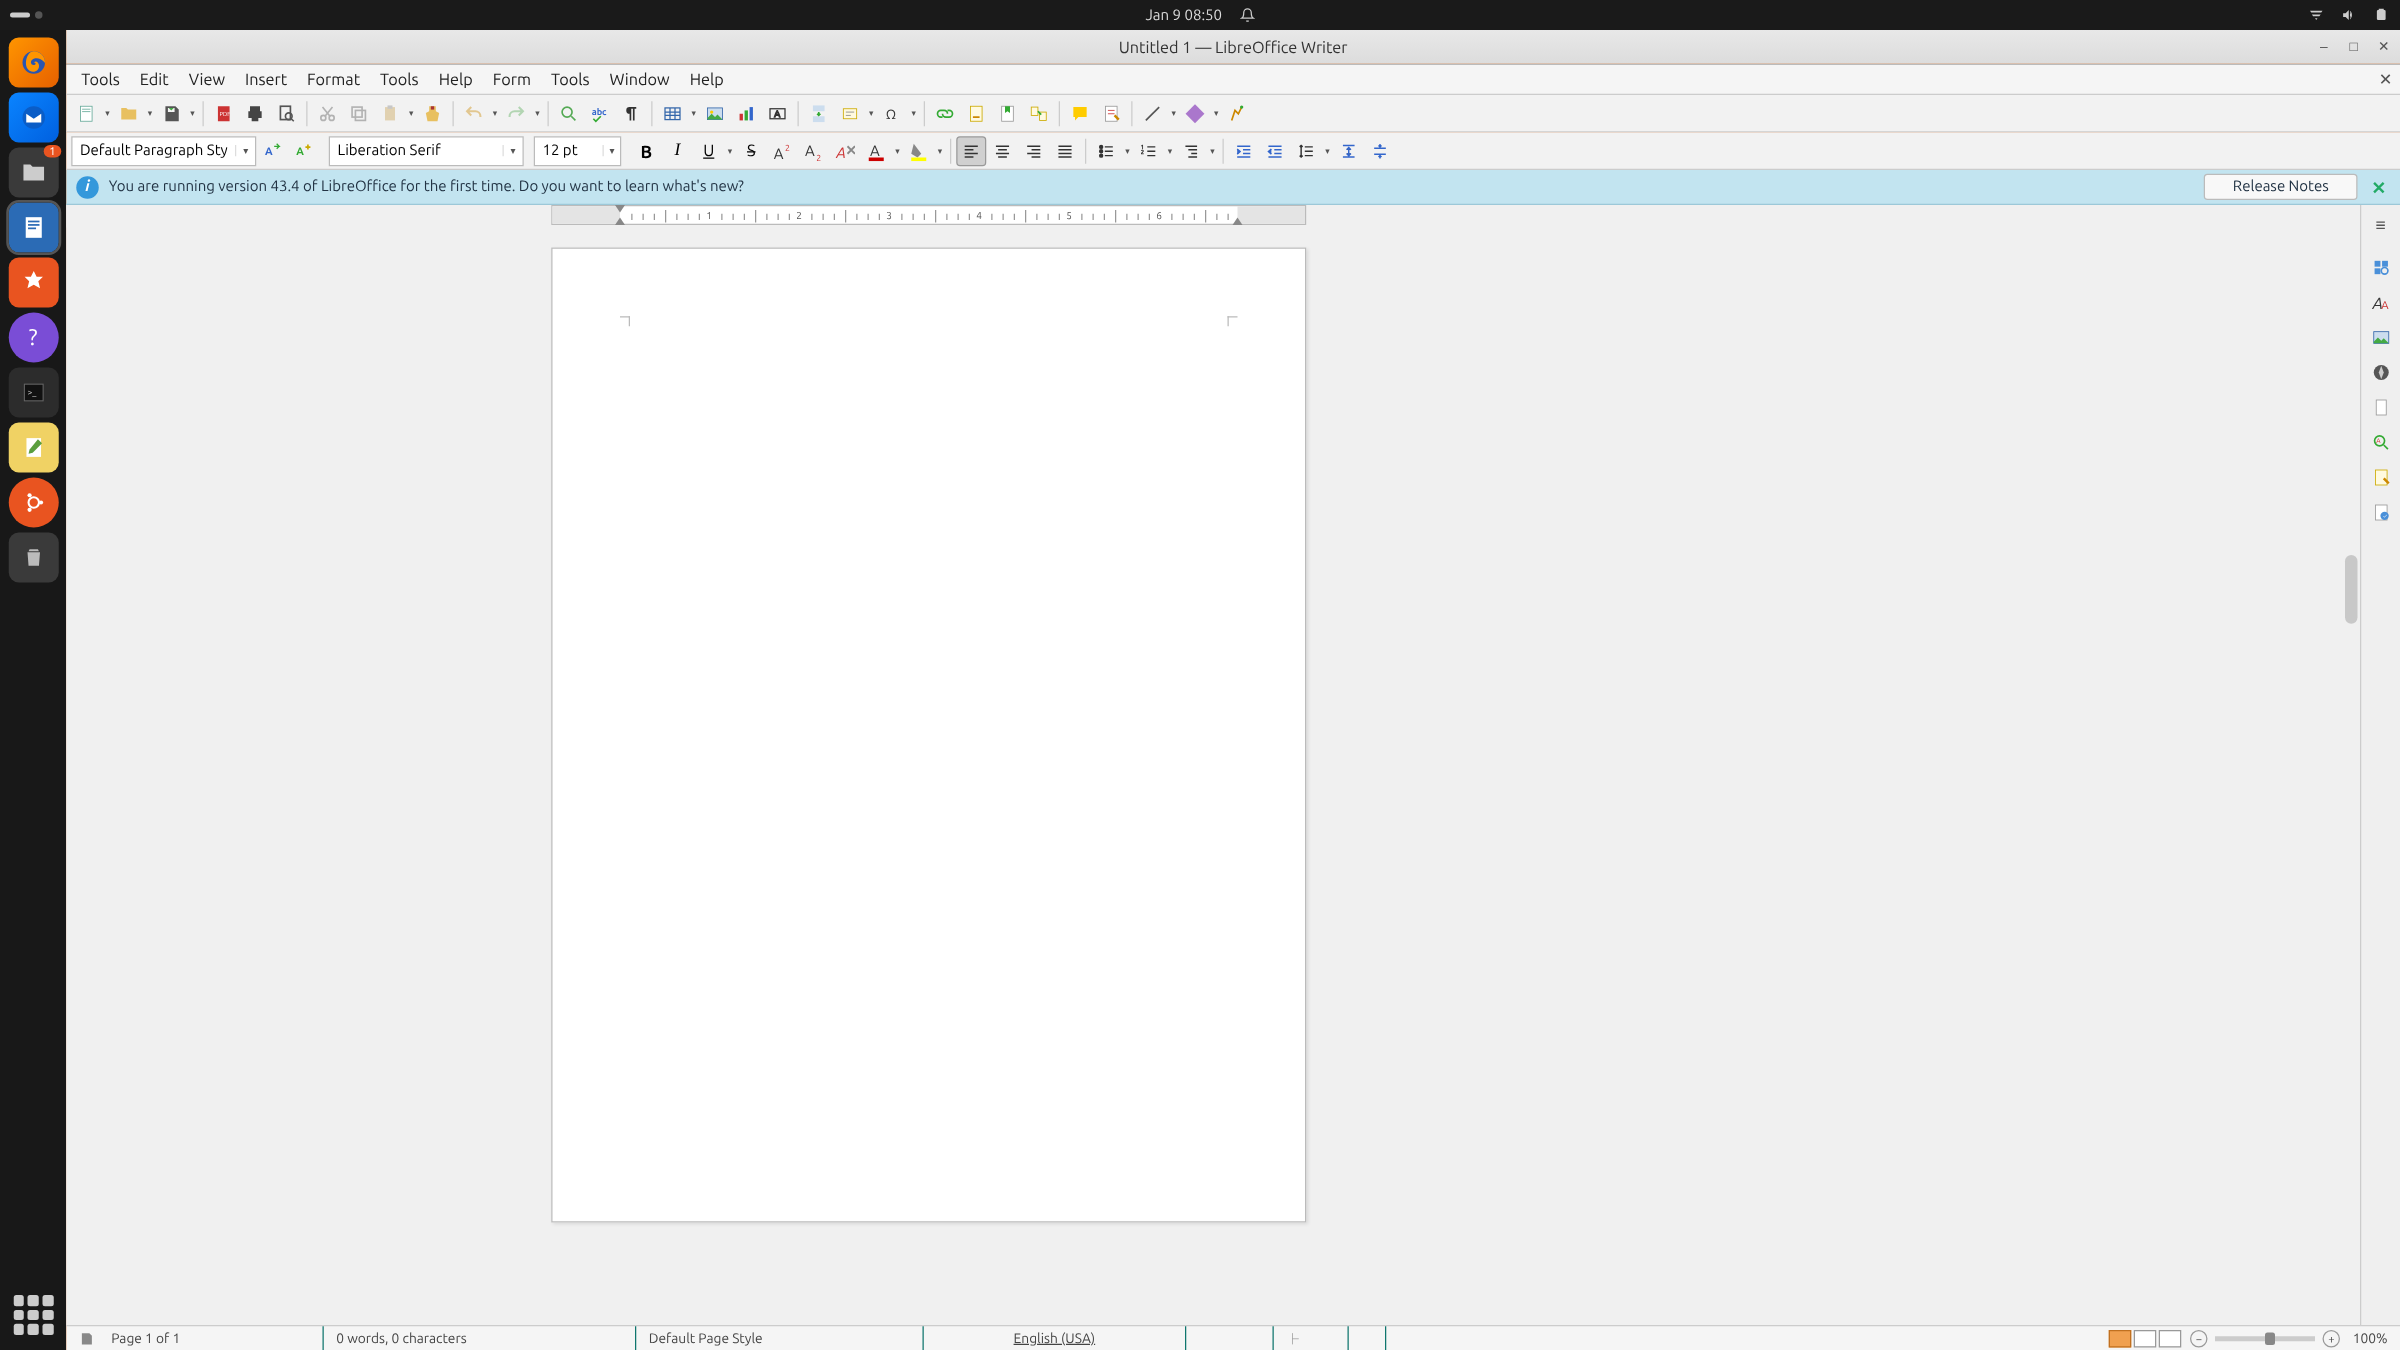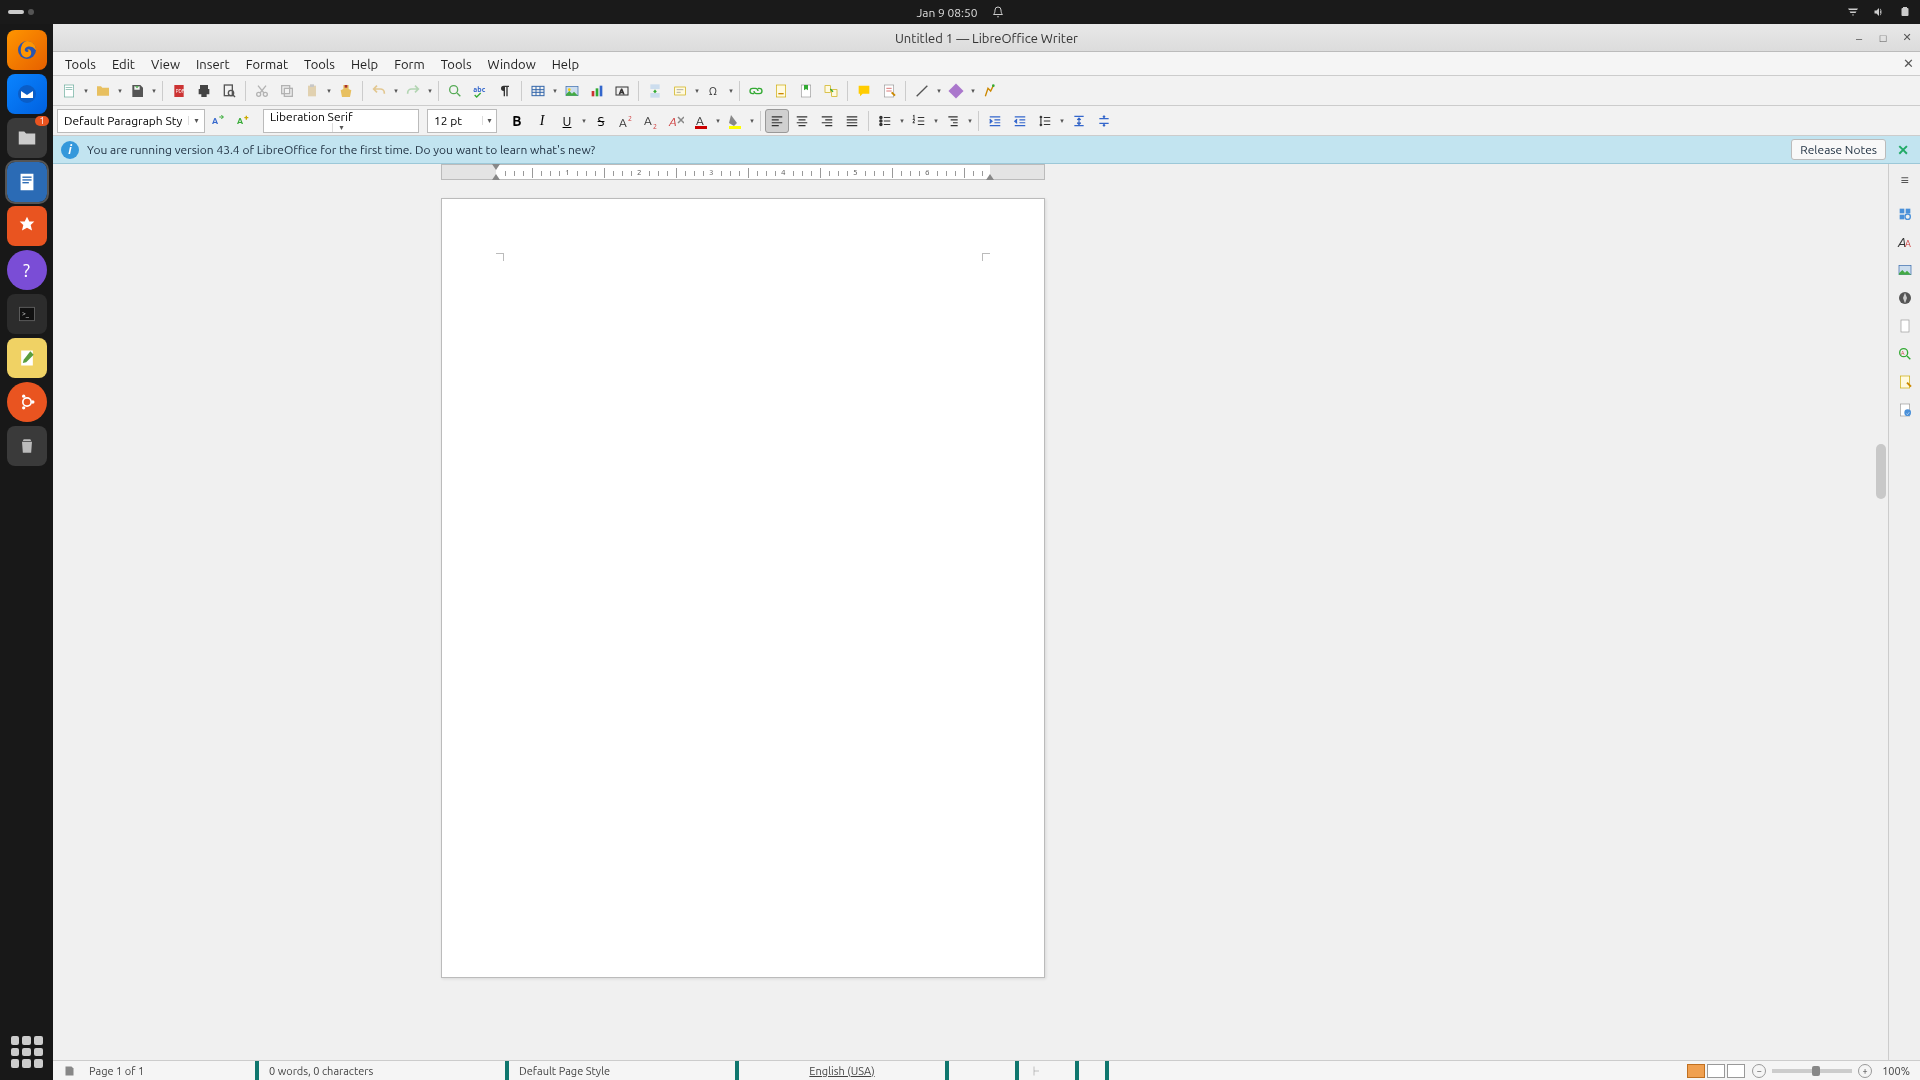--- a/index.html
+++ b/index.html
@@ -52,41 +52,41 @@
 .tb-drop { width: 8px; display: flex; align-items: center; justify-content: center; font-size: 7px; color: #555; cursor: pointer; }
 
 .combo { height: 24px; background: #fff; border: 1px solid #bbb; display: flex; align-items: center; font-size: 12px; }
 .combo input { border: none; outline: none; padding: 0 6px; font-size: 12px; width: 100%; background: transparent; }
 .combo .cdd { width: 18px; text-align: center; font-size: 8px; color: #555; border-left: 1px solid #ddd; cursor: pointer; }
 
 
 .infobar { height: 28px; background: #c2e4f0; border-bottom: 1px solid #9cc8d8; display: flex; align-items: center; padding: 0 8px; gap: 8px; font-size: 12px; color: #234; }
 .infobar .iicon { width: 18px; height: 18px; border-radius: 50%; background: #3498db; color: #fff; display: flex; align-items: center; justify-content: center; font-style: italic; font-weight: bold; font-size: 12px; }
 .infobar .spacer { flex: 1; }
-.infobar .rn-btn { background: #f8f8f8; border: 1px solid #bbb; padding: 3px 8px; border-radius: 3px; cursor: pointer; font-size: 12px; }
+.infobar .rn-btn { background: #f8f8f8; border: 1px solid #bbb; padding: 3px 22px; border-radius: 3px; cursor: pointer; font-size: 12px; }
 .infobar .closei { width: 18px; text-align: center; color: #2a6; font-size: 14px; cursor: pointer; font-weight: bold; }
 
 
 .workarea { flex: 1; display: flex; position: relative; background: #f0f0f0; overflow: hidden; }
 .hruler-row { height: 18px; background: #f0f0f0; display: flex; }
 .docscroll { flex: 1; overflow: auto; background: #f0f0f0; position: relative; }
 .ruler { height: 16px; background: #fff; border: 1px solid #bbb; margin-left: 388px; width: 604px; position: relative; font-size: 8px; color: #666; }
 .page { width: 604px; min-height: 780px; background: #fff; border: 1px solid #bbb; margin: 16px 0 16px 388px; box-shadow: 1px 1px 3px rgba(0,0,0,0.1); position: relative; }
 .page .margin-tl { position: absolute; top: 54px; left: 54px; width: 8px; height: 8px; border-left: 1px solid #bbb; border-bottom: 1px solid #bbb; transform: rotate(180deg); }
 .page .margin-tr { position: absolute; top: 54px; right: 54px; width: 8px; height: 8px; border-right: 1px solid #bbb; border-bottom: 1px solid #bbb; transform: rotate(180deg); }
 
 
 .sidebar { width: 32px; background: #efefef; border-left: 1px solid #ccc; display: flex; flex-direction: column; align-items: center; padding-top: 4px; gap: 4px; }
 .sidebar .sbtn { width: 24px; height: 24px; display: flex; align-items: center; justify-content: center; border-radius: 3px; cursor: pointer; font-size: 13px; }
 .sidebar .hamburger { font-size: 14px; color: #555; margin-bottom: 6px; }
 .sb-scroll-thumb { position: absolute; right: 34px; top: 280px; width: 10px; height: 55px; background: #c8c8c8; border-radius: 5px; }
 
 
 .statusbar { height: 20px; background: #f5f5f5; border-top: 1px solid #ccc; display: flex; align-items: center; font-size: 11px; color: #444; }
-.statusbar .cell { padding: 0 10px; border-right: 4px solid #0f766e; height: 100%; display: flex; align-items: center; }
+.statusbar .cell { padding: 0 10px; border-right: 1px solid #0f766e; height: 100%; display: flex; align-items: center; }
 .statusbar .spacer { flex: 1; }
 .statusbar .vbtn { width: 18px; height: 14px; border: 1px solid #999; margin: 0 1px; cursor: pointer; }
 .statusbar .vbtn.active { background: #f0a050; border-color: #c07020; }
 .statusbar .zoom-slider { width: 80px; height: 4px; background: #ccc; position: relative; margin: 0 6px; }
 .statusbar .zoom-slider .thumb { position: absolute; left: 40px; top: -3px; width: 8px; height: 10px; background: #888; border-radius: 2px; }
 .statusbar .zbtn { width: 14px; height: 14px; border: 1px solid #999; border-radius: 50%; display: flex; align-items: center; justify-content: center; font-size: 9px; cursor: pointer; }
 svg { display: block; }
 </style>
 </head>
 <body>
@@ -440,21 +440,21 @@
           <path d="M14 6l6 0-3-3m3 3-3 3" stroke="#3a3" stroke-width="1.5" fill="none"></path>
         </svg>
       </span>
     <span class="tb-btn">
         <svg width="16" height="16" viewBox="0 0 24 24">
           <text x="3" y="16" font-size="13" fill="#3a3" font-weight="bold">A</text>
           <path d="M17 4v6m-3-3h6" stroke="#ca0" stroke-width="2"></path>
         </svg>
       </span>
     <span style="width:6px;"></span>
-    <div class="combo" style="width:156px;flex-direction:column;">
+    <div class="combo" style="width:156px;">
       <input value="Liberation Serif" style="">
       <span class="cdd">▾</span>
     </div>
     <span style="width:6px;"></span>
     <div class="combo" style="width:70px;">
       <input value="12 pt" style="">
       <span class="cdd">▾</span>
     </div>
     <span style="width:6px;"></span>
     <span class="tb-btn">

